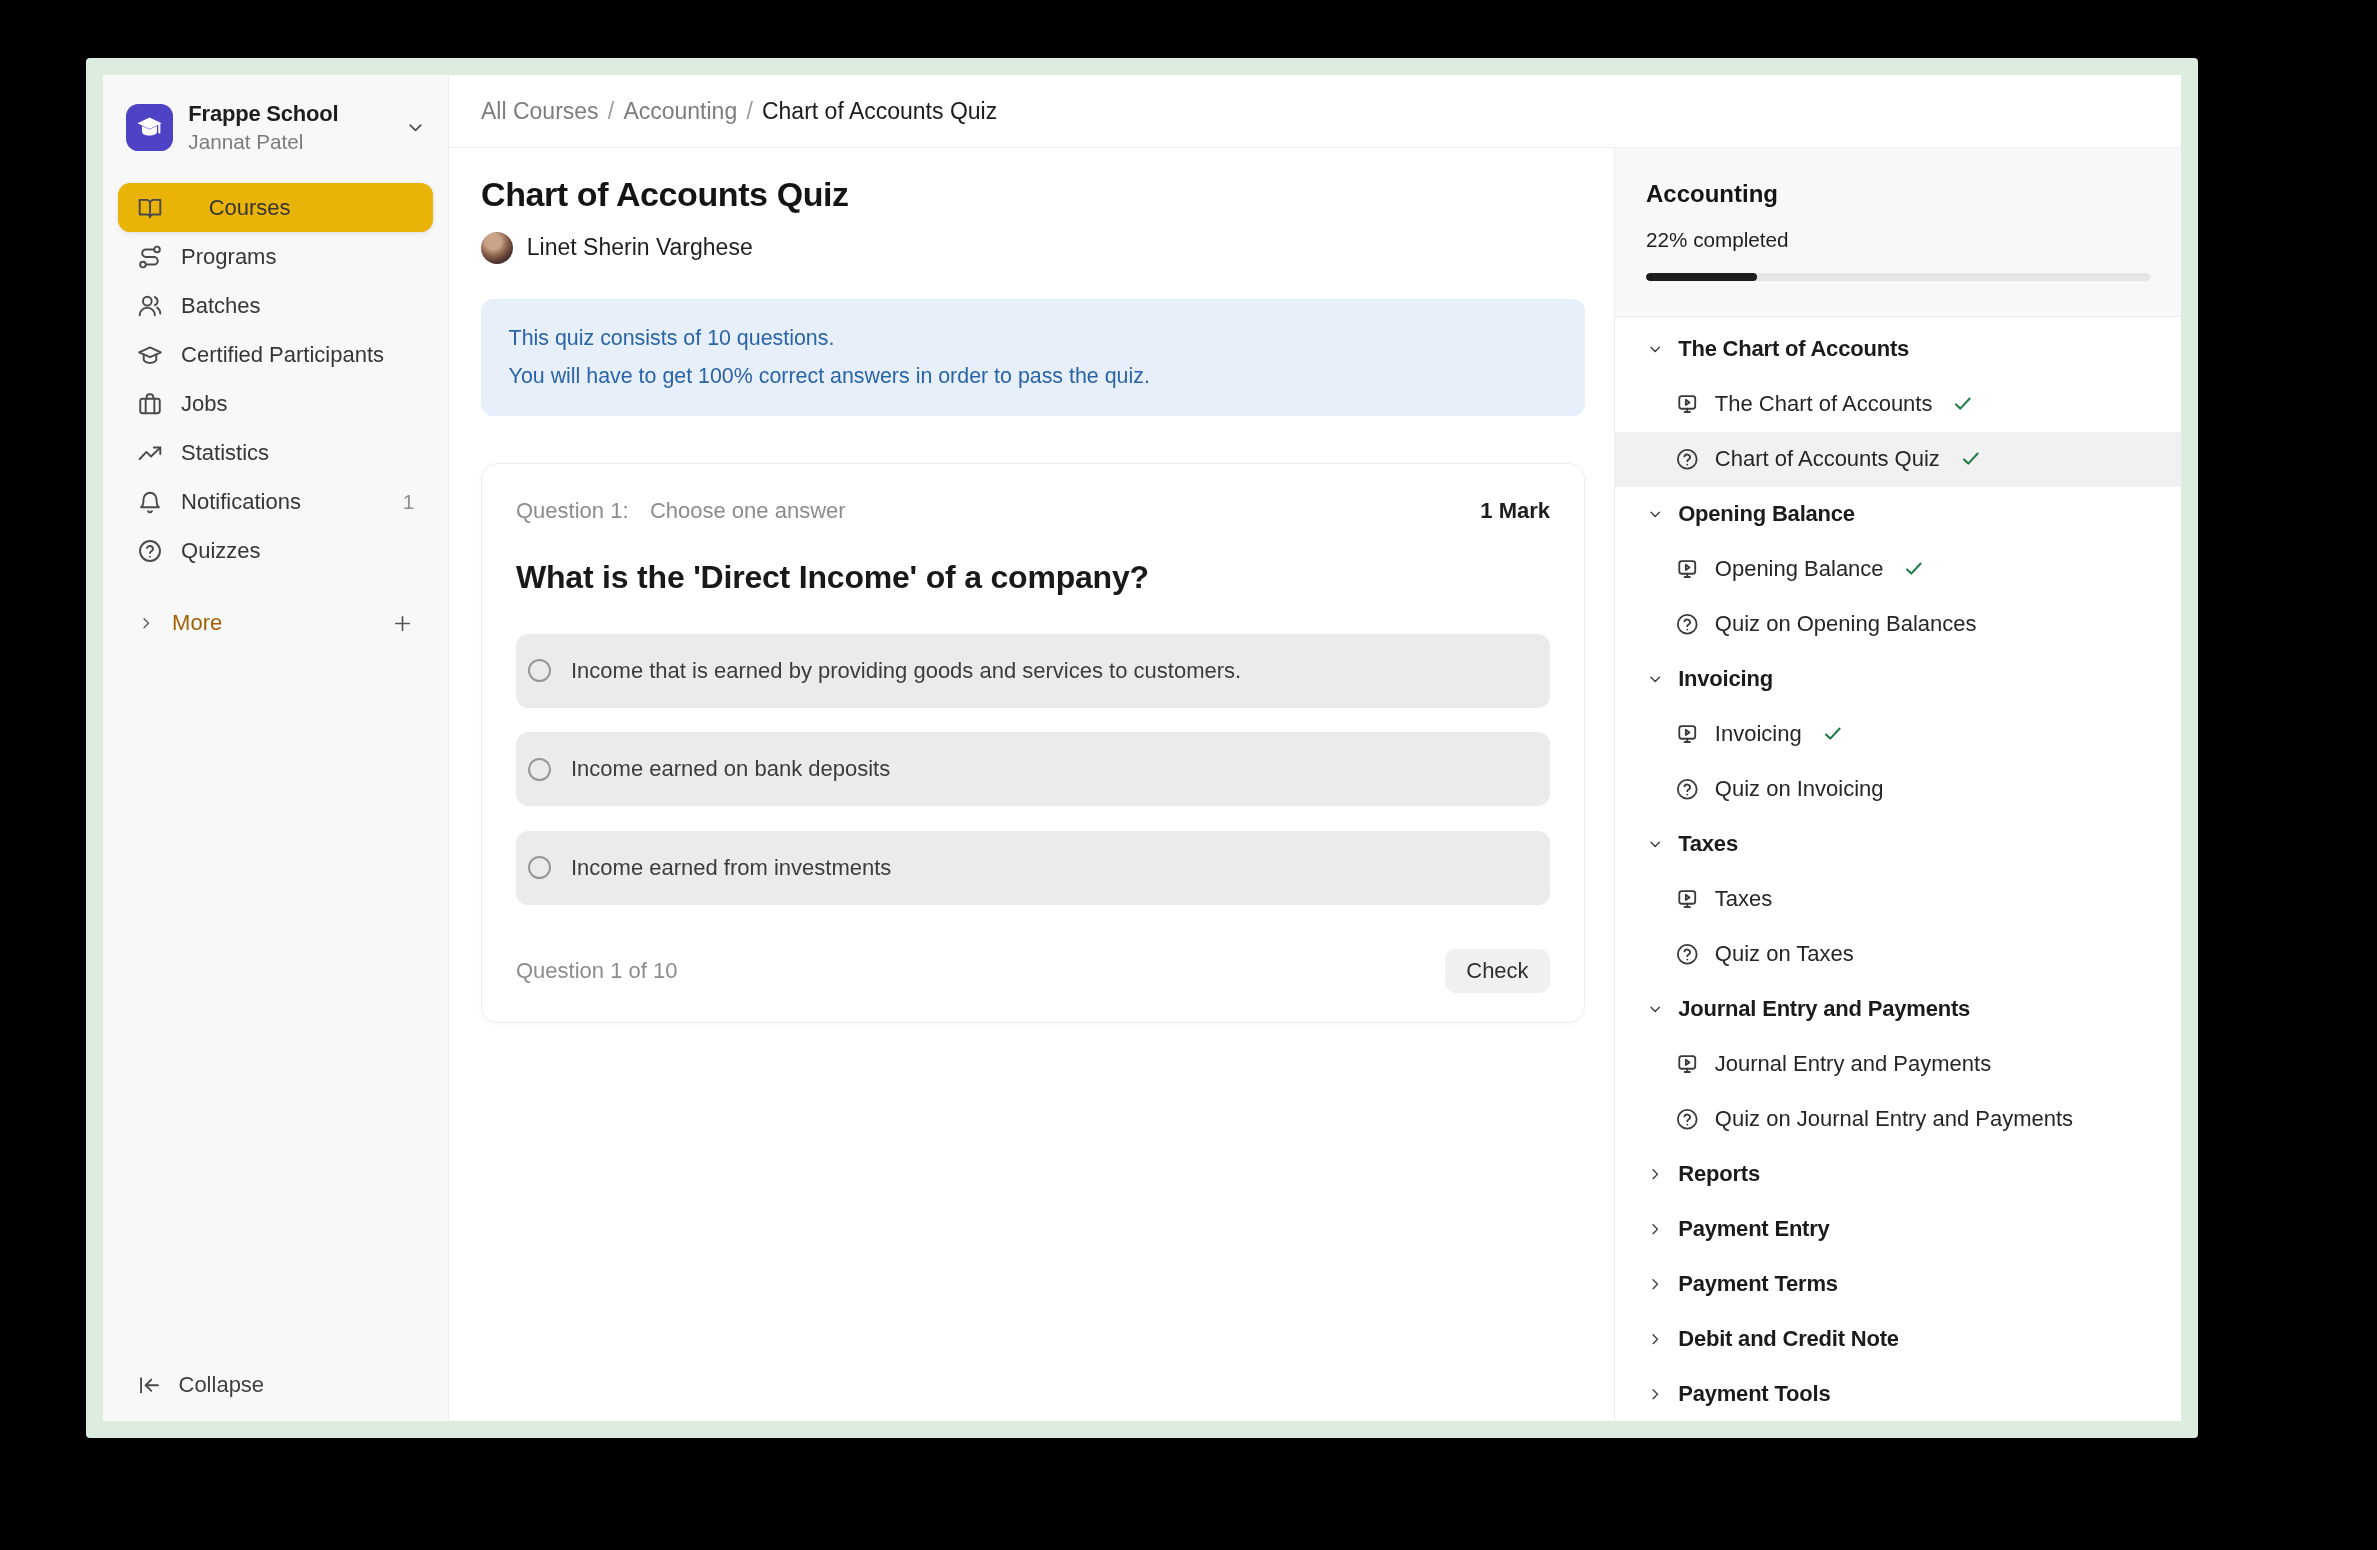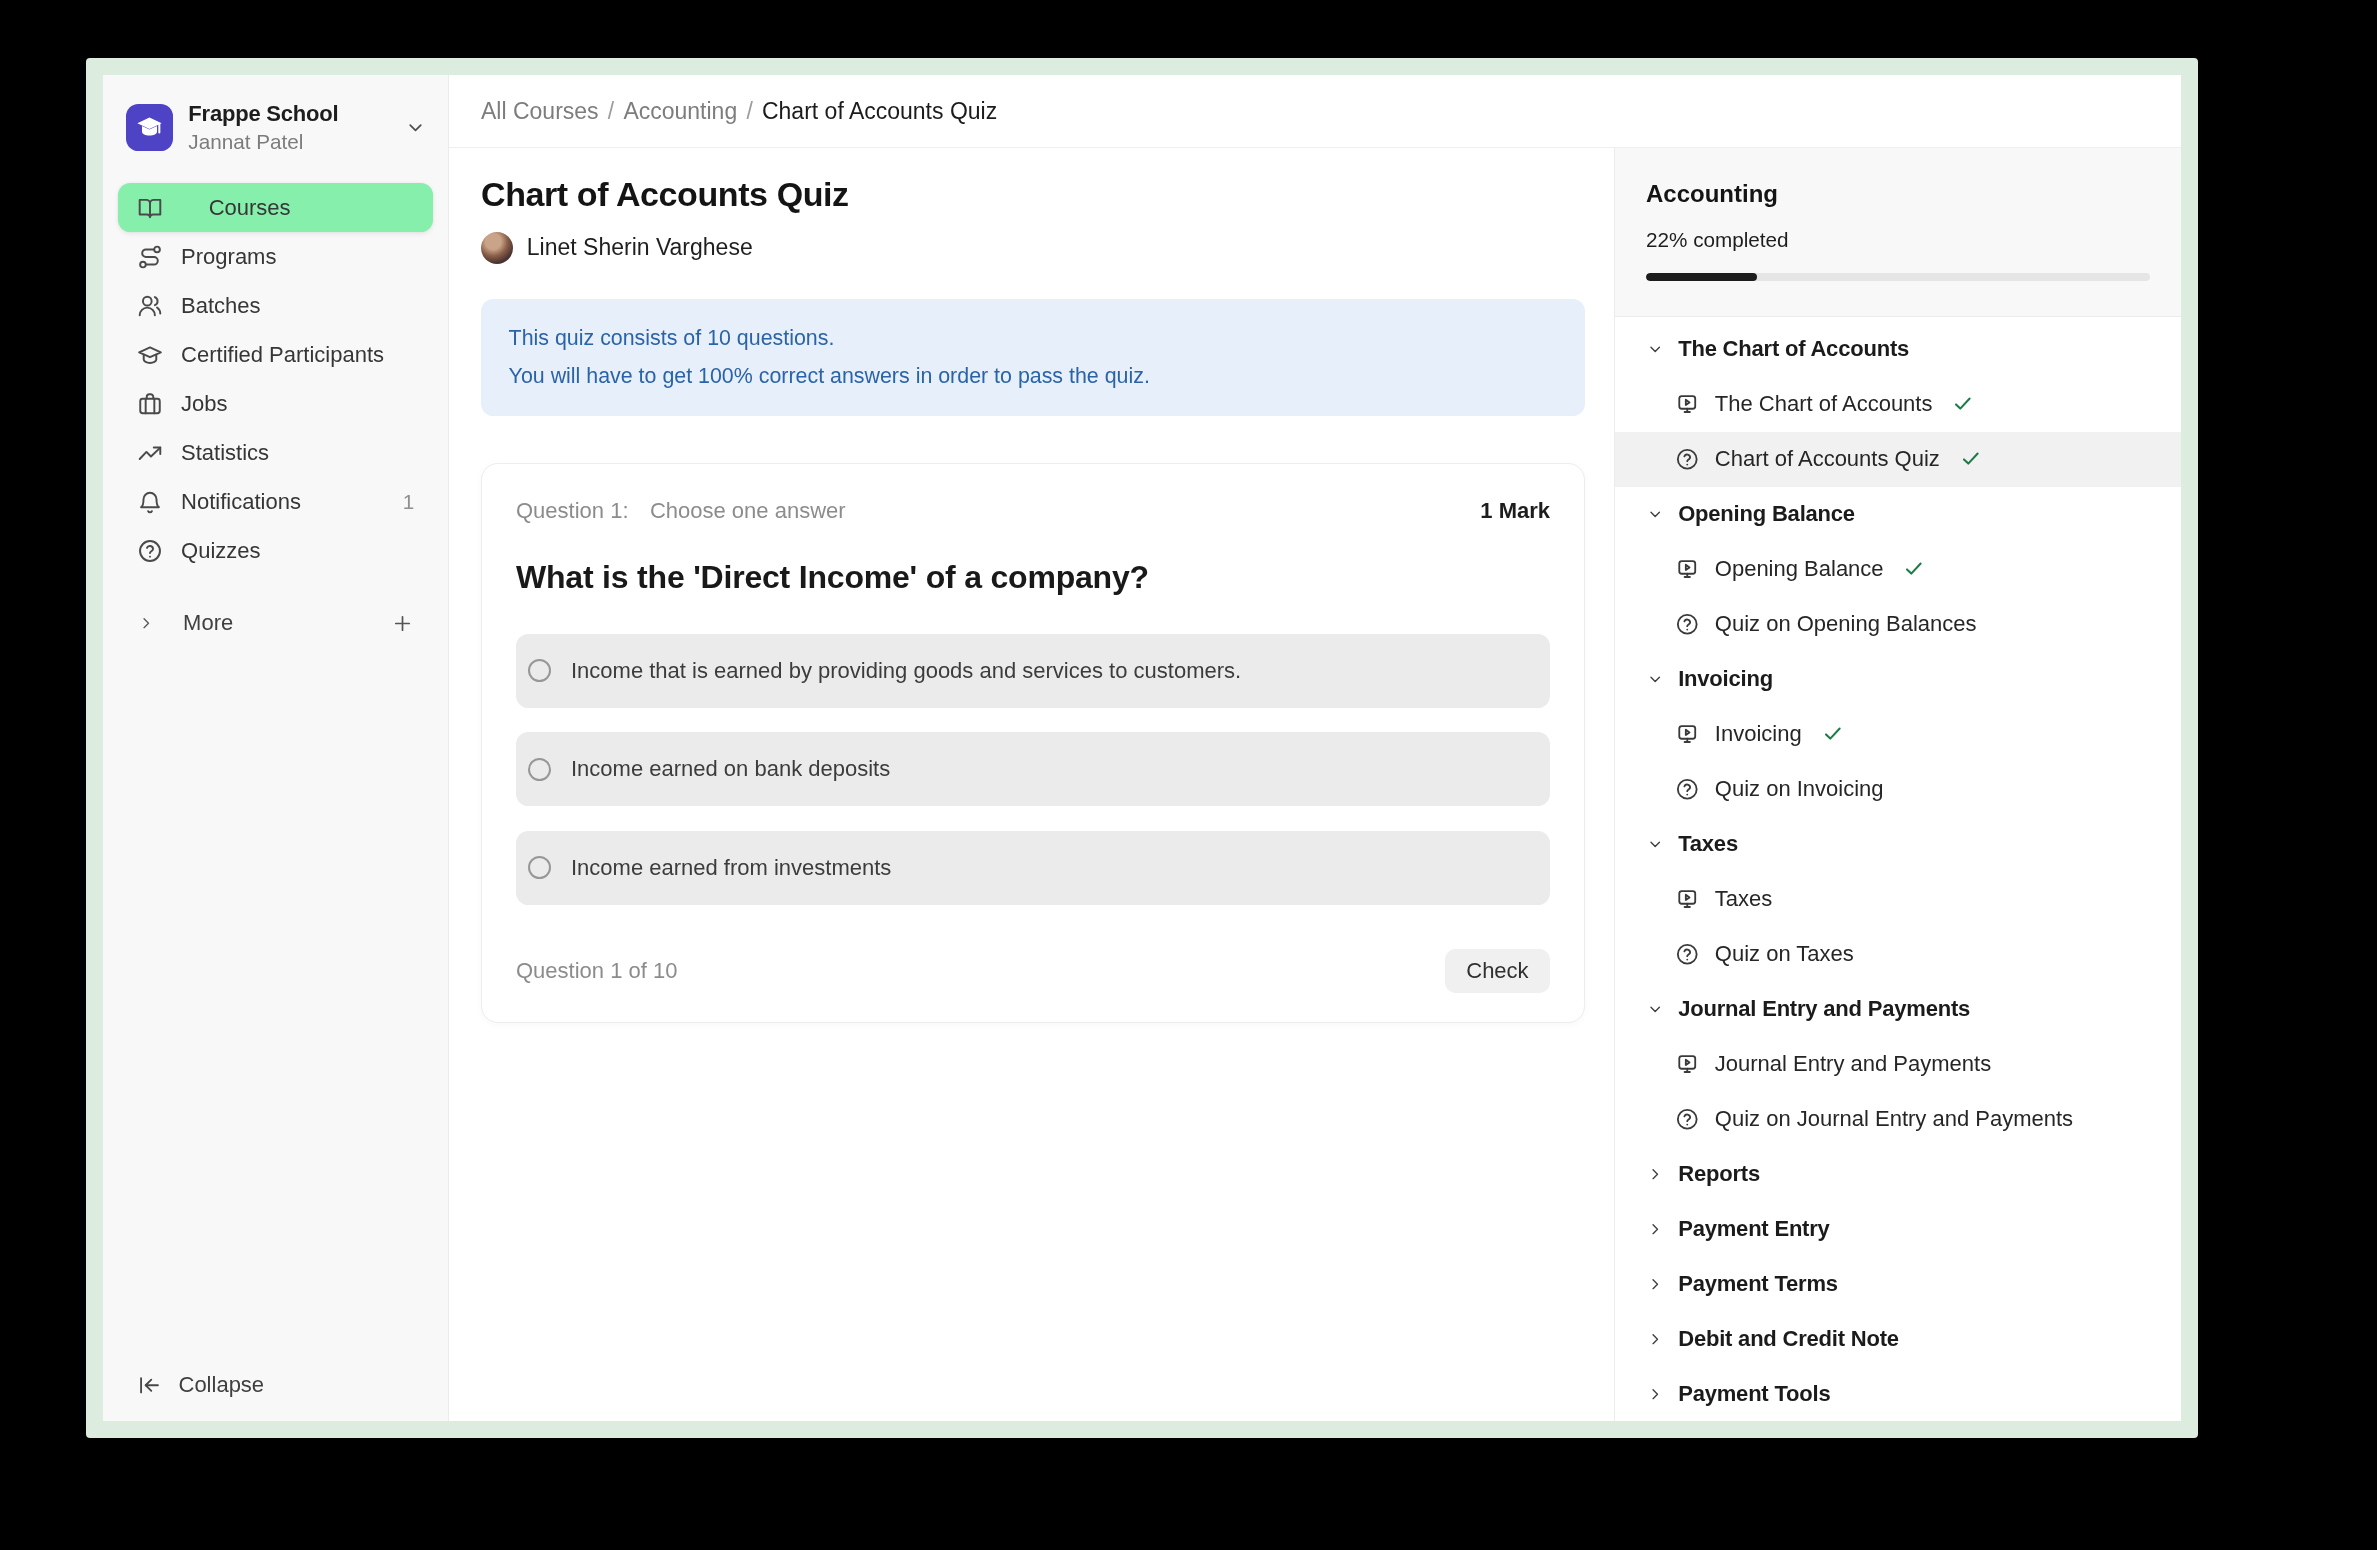--- a/index.html
+++ b/index.html
@@ -15,26 +15,26 @@
   .logo { width:47px; height:47px; border-radius:12.3px; background:#4d43c4; display:flex; align-items:center; justify-content:center; flex:none; }
   .logo svg { width:31px; height:31px; }
   .ws-text { display:flex; flex-direction:column; gap:3.1px; min-width:0; }
   .ws-name { font-size:22px; font-weight:700; color:#1d1d1d; letter-spacing:-0.2px; }
   .ws-sub  { font-size:20.7px; color:#7c7c7c; }
   .ws-chev { margin-left:auto; color:#4f4f4f; }
 
   .nav { margin-top:23px; display:flex; flex-direction:column; }
   .nav-item { height:49px; border-radius:12.3px; display:flex; align-items:center; gap:18.4px;
               padding:0 18.4px; font-size:22px; color:#363636; cursor:pointer; }
-  .nav-item.active { background:#86efac; box-shadow:0 1.5px 5.4px rgba(0,0,0,.08), 0 0 0 0.8px rgba(0,0,0,.02);gap:46px; }
+  .nav-item.active { background:#eab308; box-shadow:0 1.5px 5.4px rgba(0,0,0,.08), 0 0 0 0.8px rgba(0,0,0,.02);gap:46px; }
   .nav-icon { width:26px; height:26px; color:#4a4a4a; flex:none; display:flex; }
   .nav-icon svg, .tree-icon svg, .chev svg, .ws-chev svg, .btn svg, .misc-icon svg { width:100%; height:100%; }
   .nav-badge { margin-left:auto; color:#8f8f8f; font-size:20.7px; }
 
-  .more-row { margin-top:35px; display:flex; align-items:center; gap:28px; padding:0 18.4px; color:#404040; font-size:22px; cursor:pointer; }
+  .more-row { margin-top:35px; display:flex; align-items:center; gap:17px; padding:0 18.4px; color:#a16207; font-size:22px; cursor:pointer; }
   .more-chev { width:18.4px; height:18.4px; color:#5a5a5a; display:flex; }
   .more-plus { margin-left:auto; width:23px; height:23px; color:#555; display:flex; }
 
   .collapse-row { position:absolute; left:34px; bottom:23px; display:flex; align-items:center; gap:17px;
                   color:#3f3f3f; font-size:22px; cursor:pointer; }
   .collapse-icon { width:24.5px; height:24.5px; color:#474747; display:flex; }
 
   
   .right-col { flex:1; display:flex; flex-direction:column; min-width:0; background:#fff; }
   .topbar { height:73px; flex:none; border-bottom:0.8px solid #efefef; display:flex; align-items:center; padding:0 32px; font-size:23px; }

